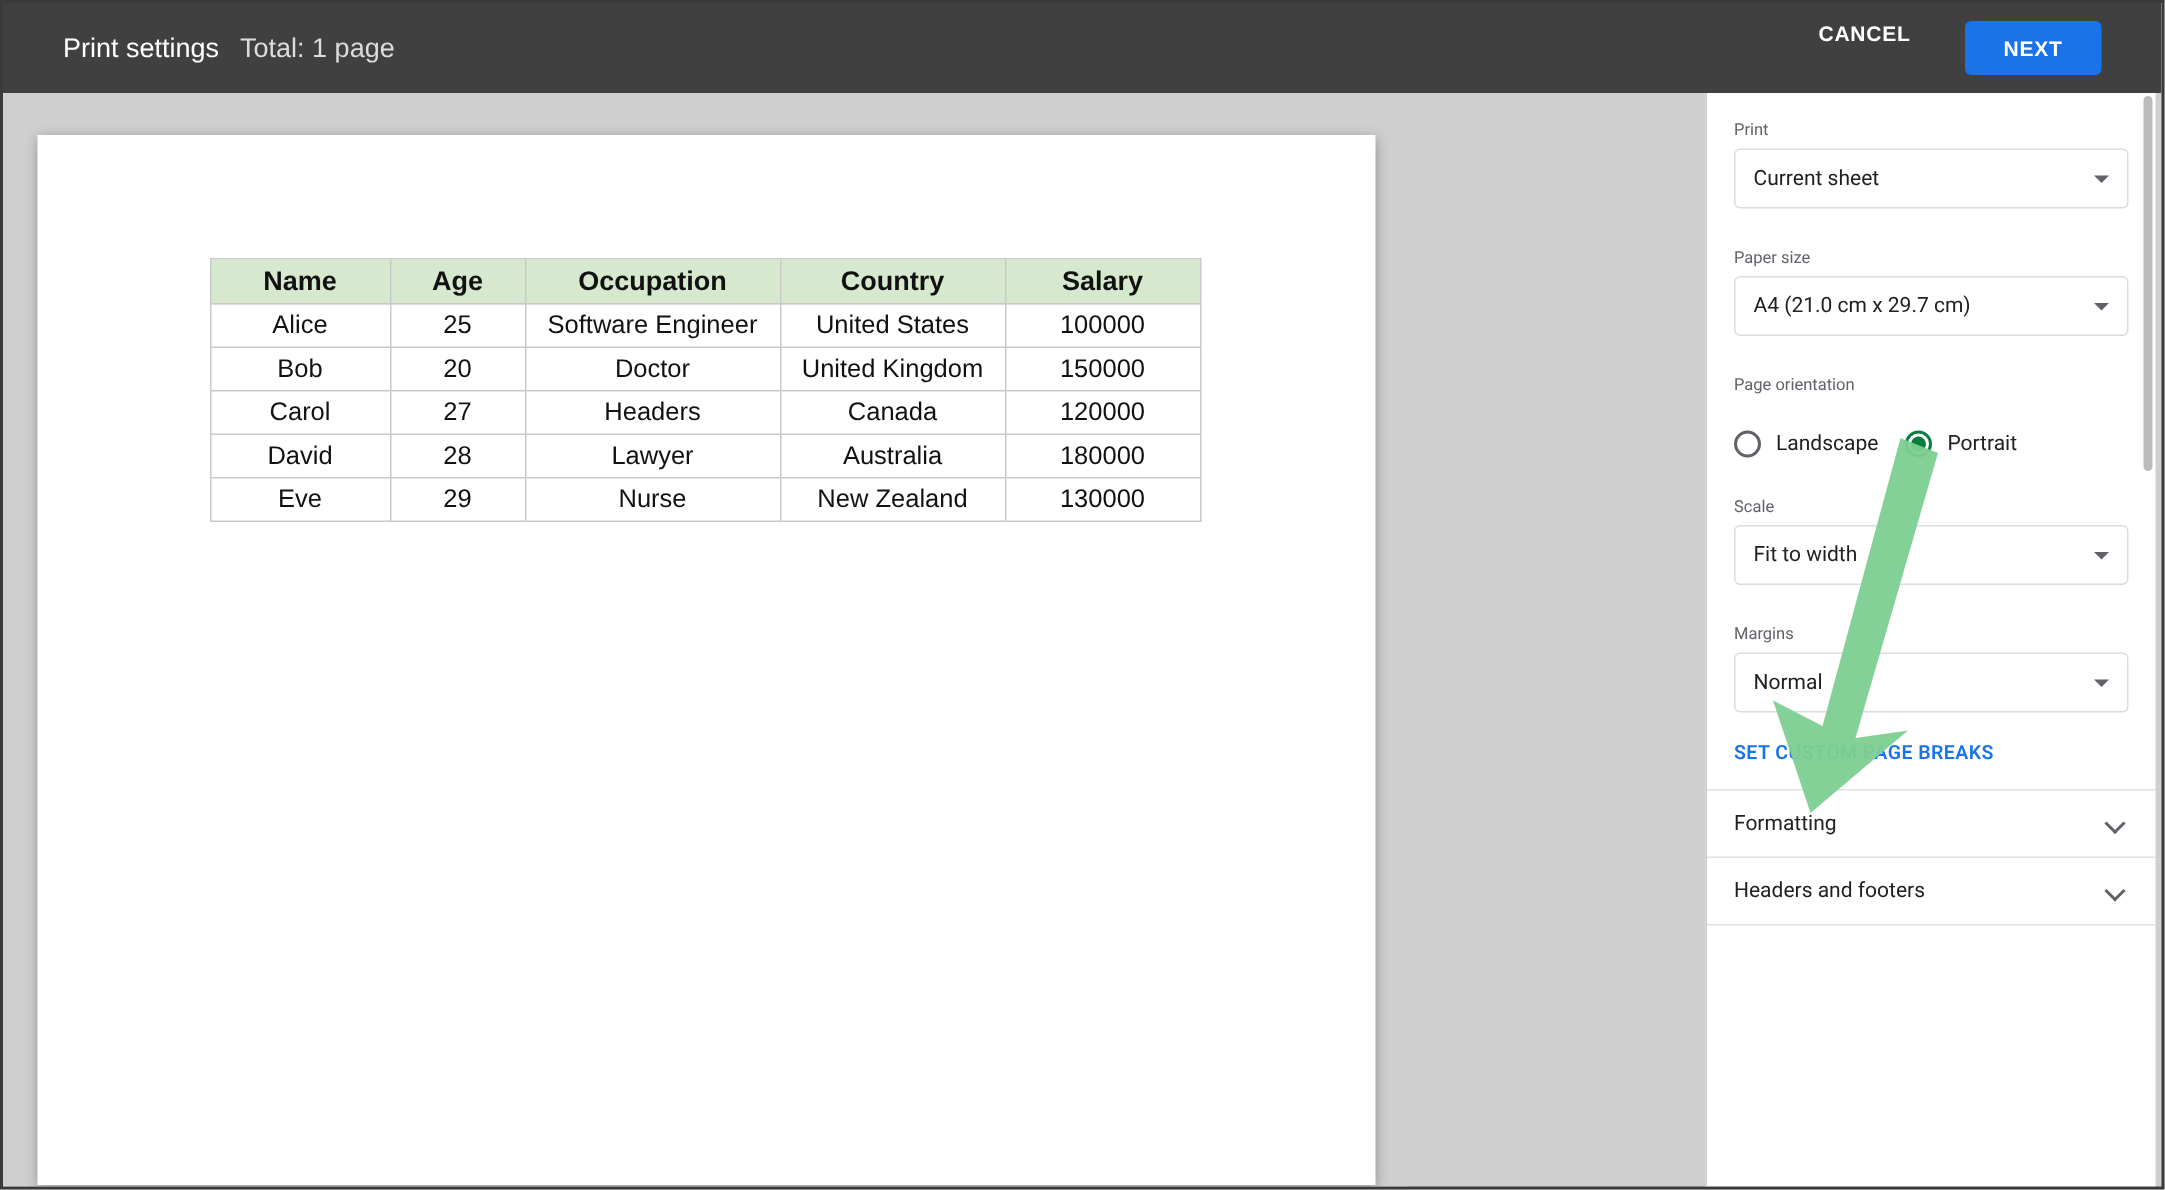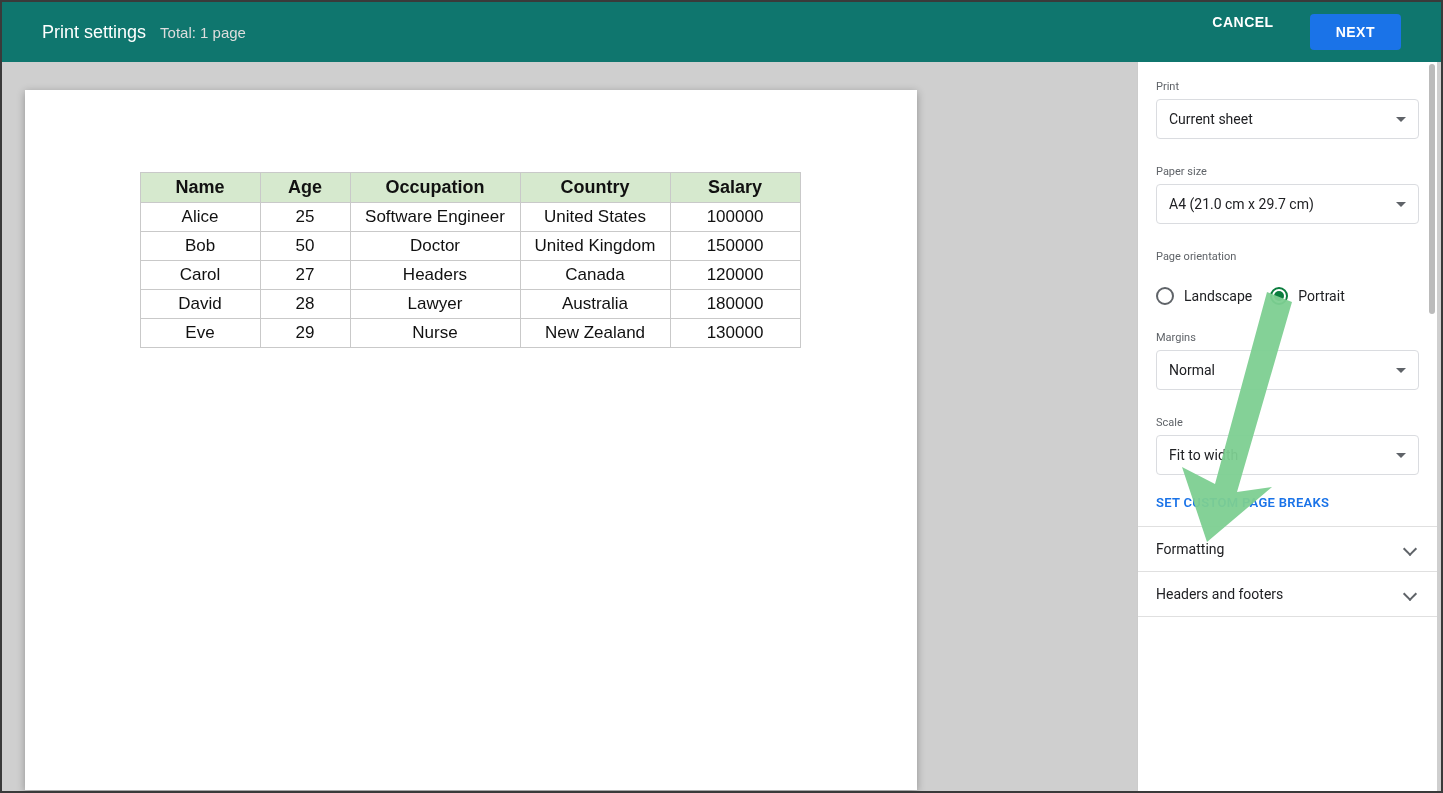--- a/index.html
+++ b/index.html
@@ -1,25 +1,25 @@
 <!DOCTYPE html>
 <html><head>
 <meta charset="utf-8">
 <style>
   * { box-sizing: border-box; margin: 0; padding: 0; }
   html, body { width: 1443px; height: 793px; font-family: Arial, Helvetica, sans-serif; overflow: hidden; }
   body { border: 2px solid #3a3a3a; background: #cfcfcf; position: relative; }
 
   .header {
     position: absolute; top: 0; left: 0; right: 0; height: 60px;
-    background: #0f766e; color: #fff; display: flex; align-items: center;
+    background: #404040; color: #fff; display: flex; align-items: center;
     padding: 0 40px 0 40px;
   }
   .header-title { font-size: 18px; font-weight: 500; margin-right: 14px; }
-  .header-sub   { font-size: 15px; color: #ddd; }
+  .header-sub   { font-size: 18px; color: #ddd; }
   .header-actions { margin-left: auto; display: flex; align-items: flex-start; gap: 36px; }
   .btn-cancel { color: #fff; font-size: 14px; font-weight: 600; letter-spacing: 0.5px; cursor: pointer; }
   .btn-next   { background: #1a73e8; color: #fff; font-size: 14px; font-weight: 600; letter-spacing: 0.5px;
                 padding: 10px 26px; border-radius: 4px; cursor: pointer; }
 
   .main {
     position: absolute; top: 60px; left: 0; width: 937px; bottom: 0;
     background: #cfcfcf; display: flex; justify-content: center; padding-top: 28px;
     overflow: hidden;
   }
@@ -113,21 +113,21 @@
       <tbody id="table-body">
           <tr>
             <td>Alice</td>
             <td>25</td>
             <td>Software Engineer</td>
             <td>United States</td>
             <td>100000</td>
           </tr>
           <tr>
             <td>Bob</td>
-            <td>50</td>
+            <td>20</td>
             <td>Doctor</td>
             <td>United Kingdom</td>
             <td>150000</td>
           </tr>
           <tr>
             <td>Carol</td>
             <td>27</td>
             <td>Headers</td>
             <td>Canada</td>
             <td>120000</td>
@@ -181,31 +181,31 @@
       <div class="radio-row">
         <span class="radio-outer sel">
               <span class="radio-inner"></span>
             </span>
         <span>Portrait</span>
       </div>
     </div>
   </div>
 
   <div class="panel">
+    <span class="label">Scale</span>
+    <div class="select">
+      <span>Fit to width</span>
+      <span class="caret"></span>
+    </div>
+  </div>
+
+  <div class="panel">
     <span class="label">Margins</span>
     <div class="select">
       <span>Normal</span>
-      <span class="caret"></span>
-    </div>
-  </div>
-
-  <div class="panel">
-    <span class="label">Scale</span>
-    <div class="select">
-      <span>Fit to width</span>
       <span class="caret"></span>
     </div>
   </div>
 
   <div class="link-action">SET CUSTOM PAGE BREAKS</div>
 
   <div class="accordion">
     <div class="acc-item">
       <span>Formatting</span>
       <span class="chev"></span>

